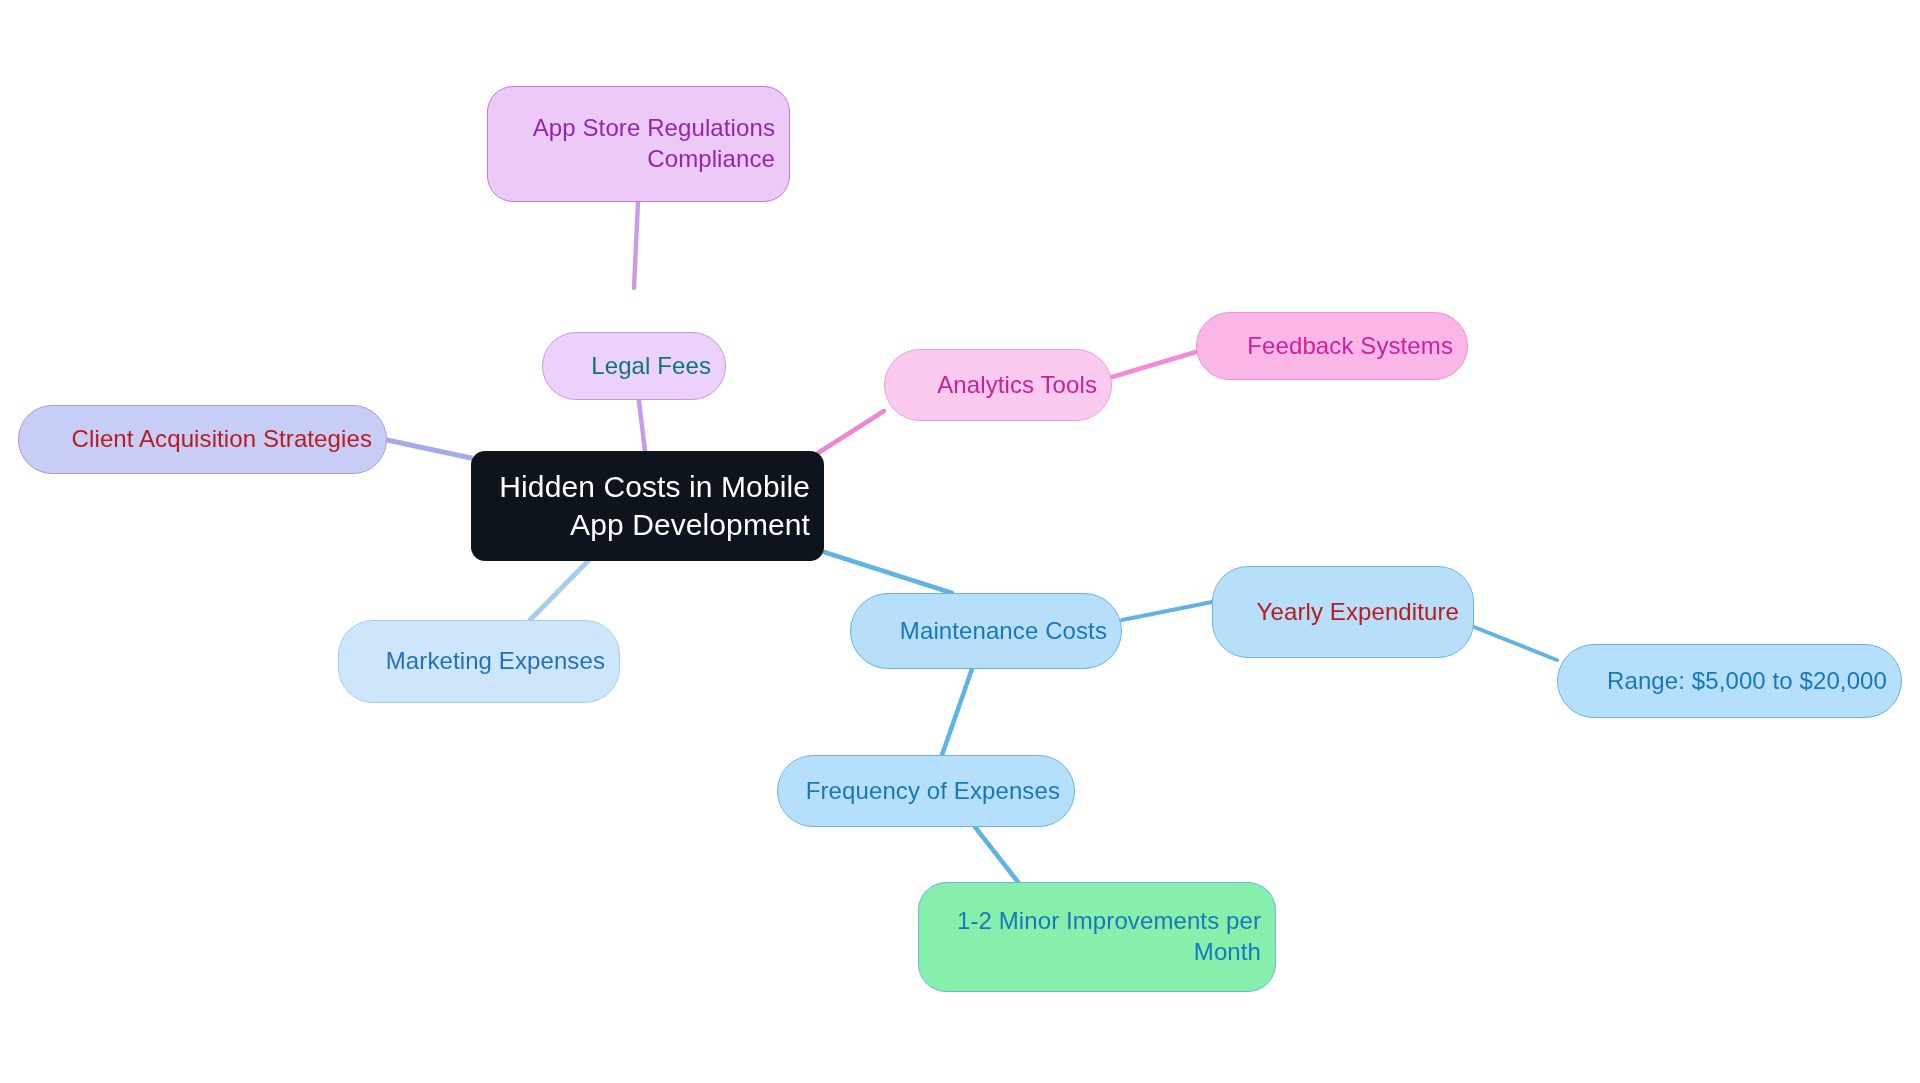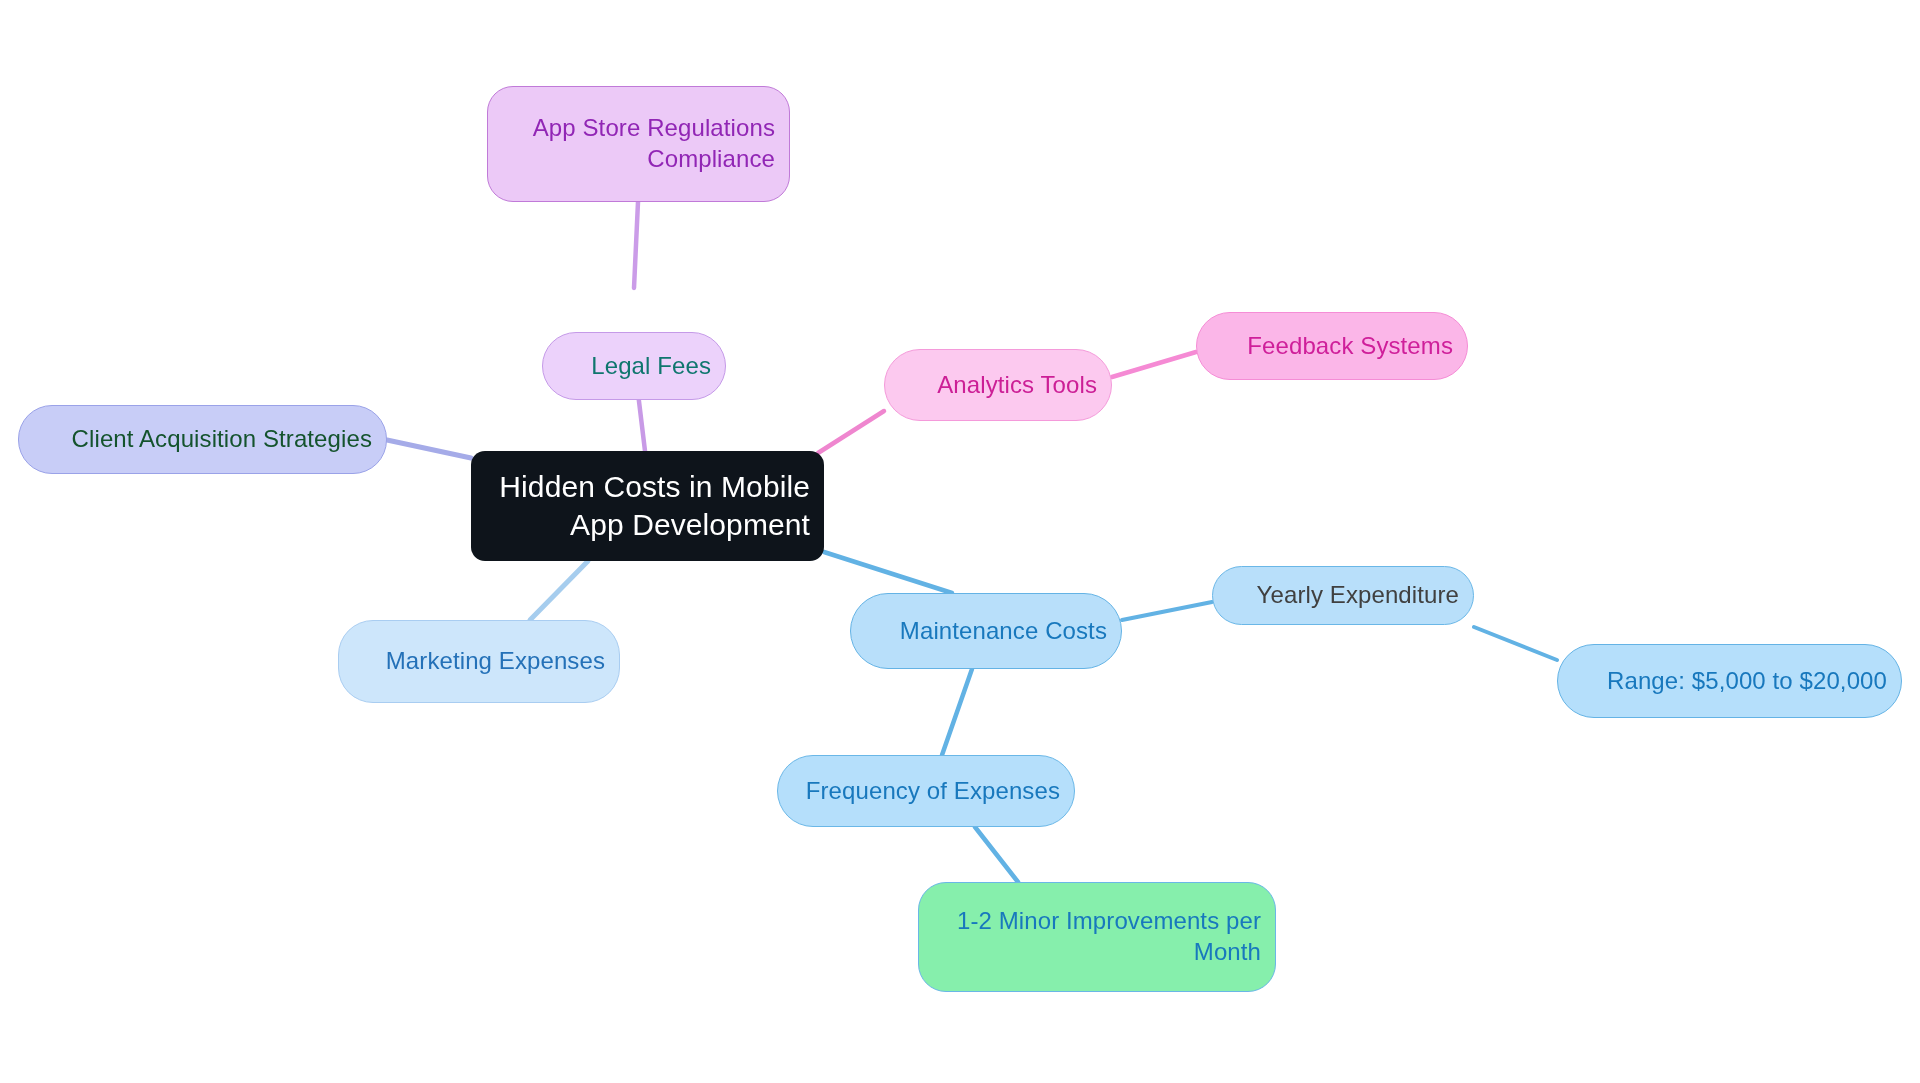--- a/index.html
+++ b/index.html
@@ -72,36 +72,36 @@
     </svg>
 <div class="node root-node" style="left: 471px; top: 451px; width: 353px; height: 110px; background: rgb(14, 20, 27); border-color: rgb(14, 20, 27); color: rgb(255, 255, 255); border-radius: 14px; border-width: 0px;">
       <span class="node-label">Hidden Costs in Mobile App Development</span>
     </div>
     <div class="node lvl1" style="left: 487px; top: 86px; width: 303px; height: 116px; background: rgb(236, 201, 247); border-color: rgb(192, 122, 216); color: rgb(145, 38, 181); border-radius: 26px;">
       <span class="node-label">App Store Regulations Compliance</span>
     </div>
     <div class="node lvl1" style="left: 542px; top: 288px; width: 184px; height: 68px; background: rgb(236, 210, 251); border-color: rgb(197, 154, 232); color: #0f766e; border-radius: 36px; margin-top: 44px;">
       <span class="node-label">Legal Fees</span>
     </div>
-    <div class="node lvl1" style="left: 18px; top: 405px; width: 369px; height: 69px; background: rgb(200, 205, 247); border-color: rgb(154, 162, 232); color: #14532d; border-radius: 34px;">
+    <div class="node lvl1" style="left: 18px; top: 405px; width: 369px; height: 69px; background: rgb(200, 205, 247); border-color: rgb(154, 162, 232); color: #b91c1c; border-radius: 34px;">
       <span class="node-label">Client Acquisition Strategies</span>
     </div>
     <div class="node lvl1" style="left: 884px; top: 349px; width: 228px; height: 72px; background: rgb(252, 201, 239); border-color: rgb(244, 154, 218); color: rgb(204, 31, 150); border-radius: 36px;">
       <span class="node-label">Analytics Tools</span>
     </div>
     <div class="node lvl1" style="left: 1196px; top: 312px; width: 272px; height: 68px; background: rgb(251, 182, 232); border-color: rgb(245, 141, 214); color: rgb(207, 31, 154); border-radius: 34px;">
       <span class="node-label">Feedback Systems</span>
     </div>
     <div class="node lvl1" style="left: 338px; top: 620px; width: 282px; height: 83px; background: rgb(205, 230, 251); border-color: rgb(169, 205, 241); color: rgb(36, 113, 184); border-radius: 35px;">
       <span class="node-label">Marketing Expenses</span>
     </div>
     <div class="node lvl1" style="left: 850px; top: 593px; width: 272px; height: 76px; background: rgb(184, 223, 250); border-color: rgb(100, 179, 229); color: rgb(24, 120, 189); border-radius: 38px;">
       <span class="node-label">Maintenance Costs</span>
     </div>
-    <div class="node lvl1" style="left: 1212px; top: 566px; width: 262px; height: 59px; background: rgb(184, 223, 250); border-color: rgb(106, 183, 231); color: #404040; border-radius: 36px;">
+    <div class="node lvl1" style="left: 1212px; top: 566px; width: 262px; height: 92px; background: rgb(184, 223, 250); border-color: rgb(106, 183, 231); color: #b91c1c; border-radius: 36px;">
       <span class="node-label">Yearly Expenditure</span>
     </div>
     <div class="node lvl1" style="left: 1557px; top: 644px; width: 345px; height: 74px; background: rgb(181, 223, 251); border-color: rgb(100, 179, 229); color: rgb(24, 120, 189); border-radius: 37px;">
       <span class="node-label">Range: $5,000 to $20,000</span>
     </div>
     <div class="node lvl1" style="left: 777px; top: 755px; width: 298px; height: 72px; background: rgb(181, 223, 251); border-color: rgb(106, 183, 231); color: rgb(24, 120, 189); border-radius: 36px;">
       <span class="node-label">Frequency of Expenses</span>
     </div>
     <div class="node lvl1" style="left: 918px; top: 882px; width: 358px; height: 110px; background: #86efac; border-color: rgb(106, 183, 231); color: rgb(24, 120, 189); border-radius: 28px;">
       <span class="node-label">1-2 Minor Improvements per Month</span>

